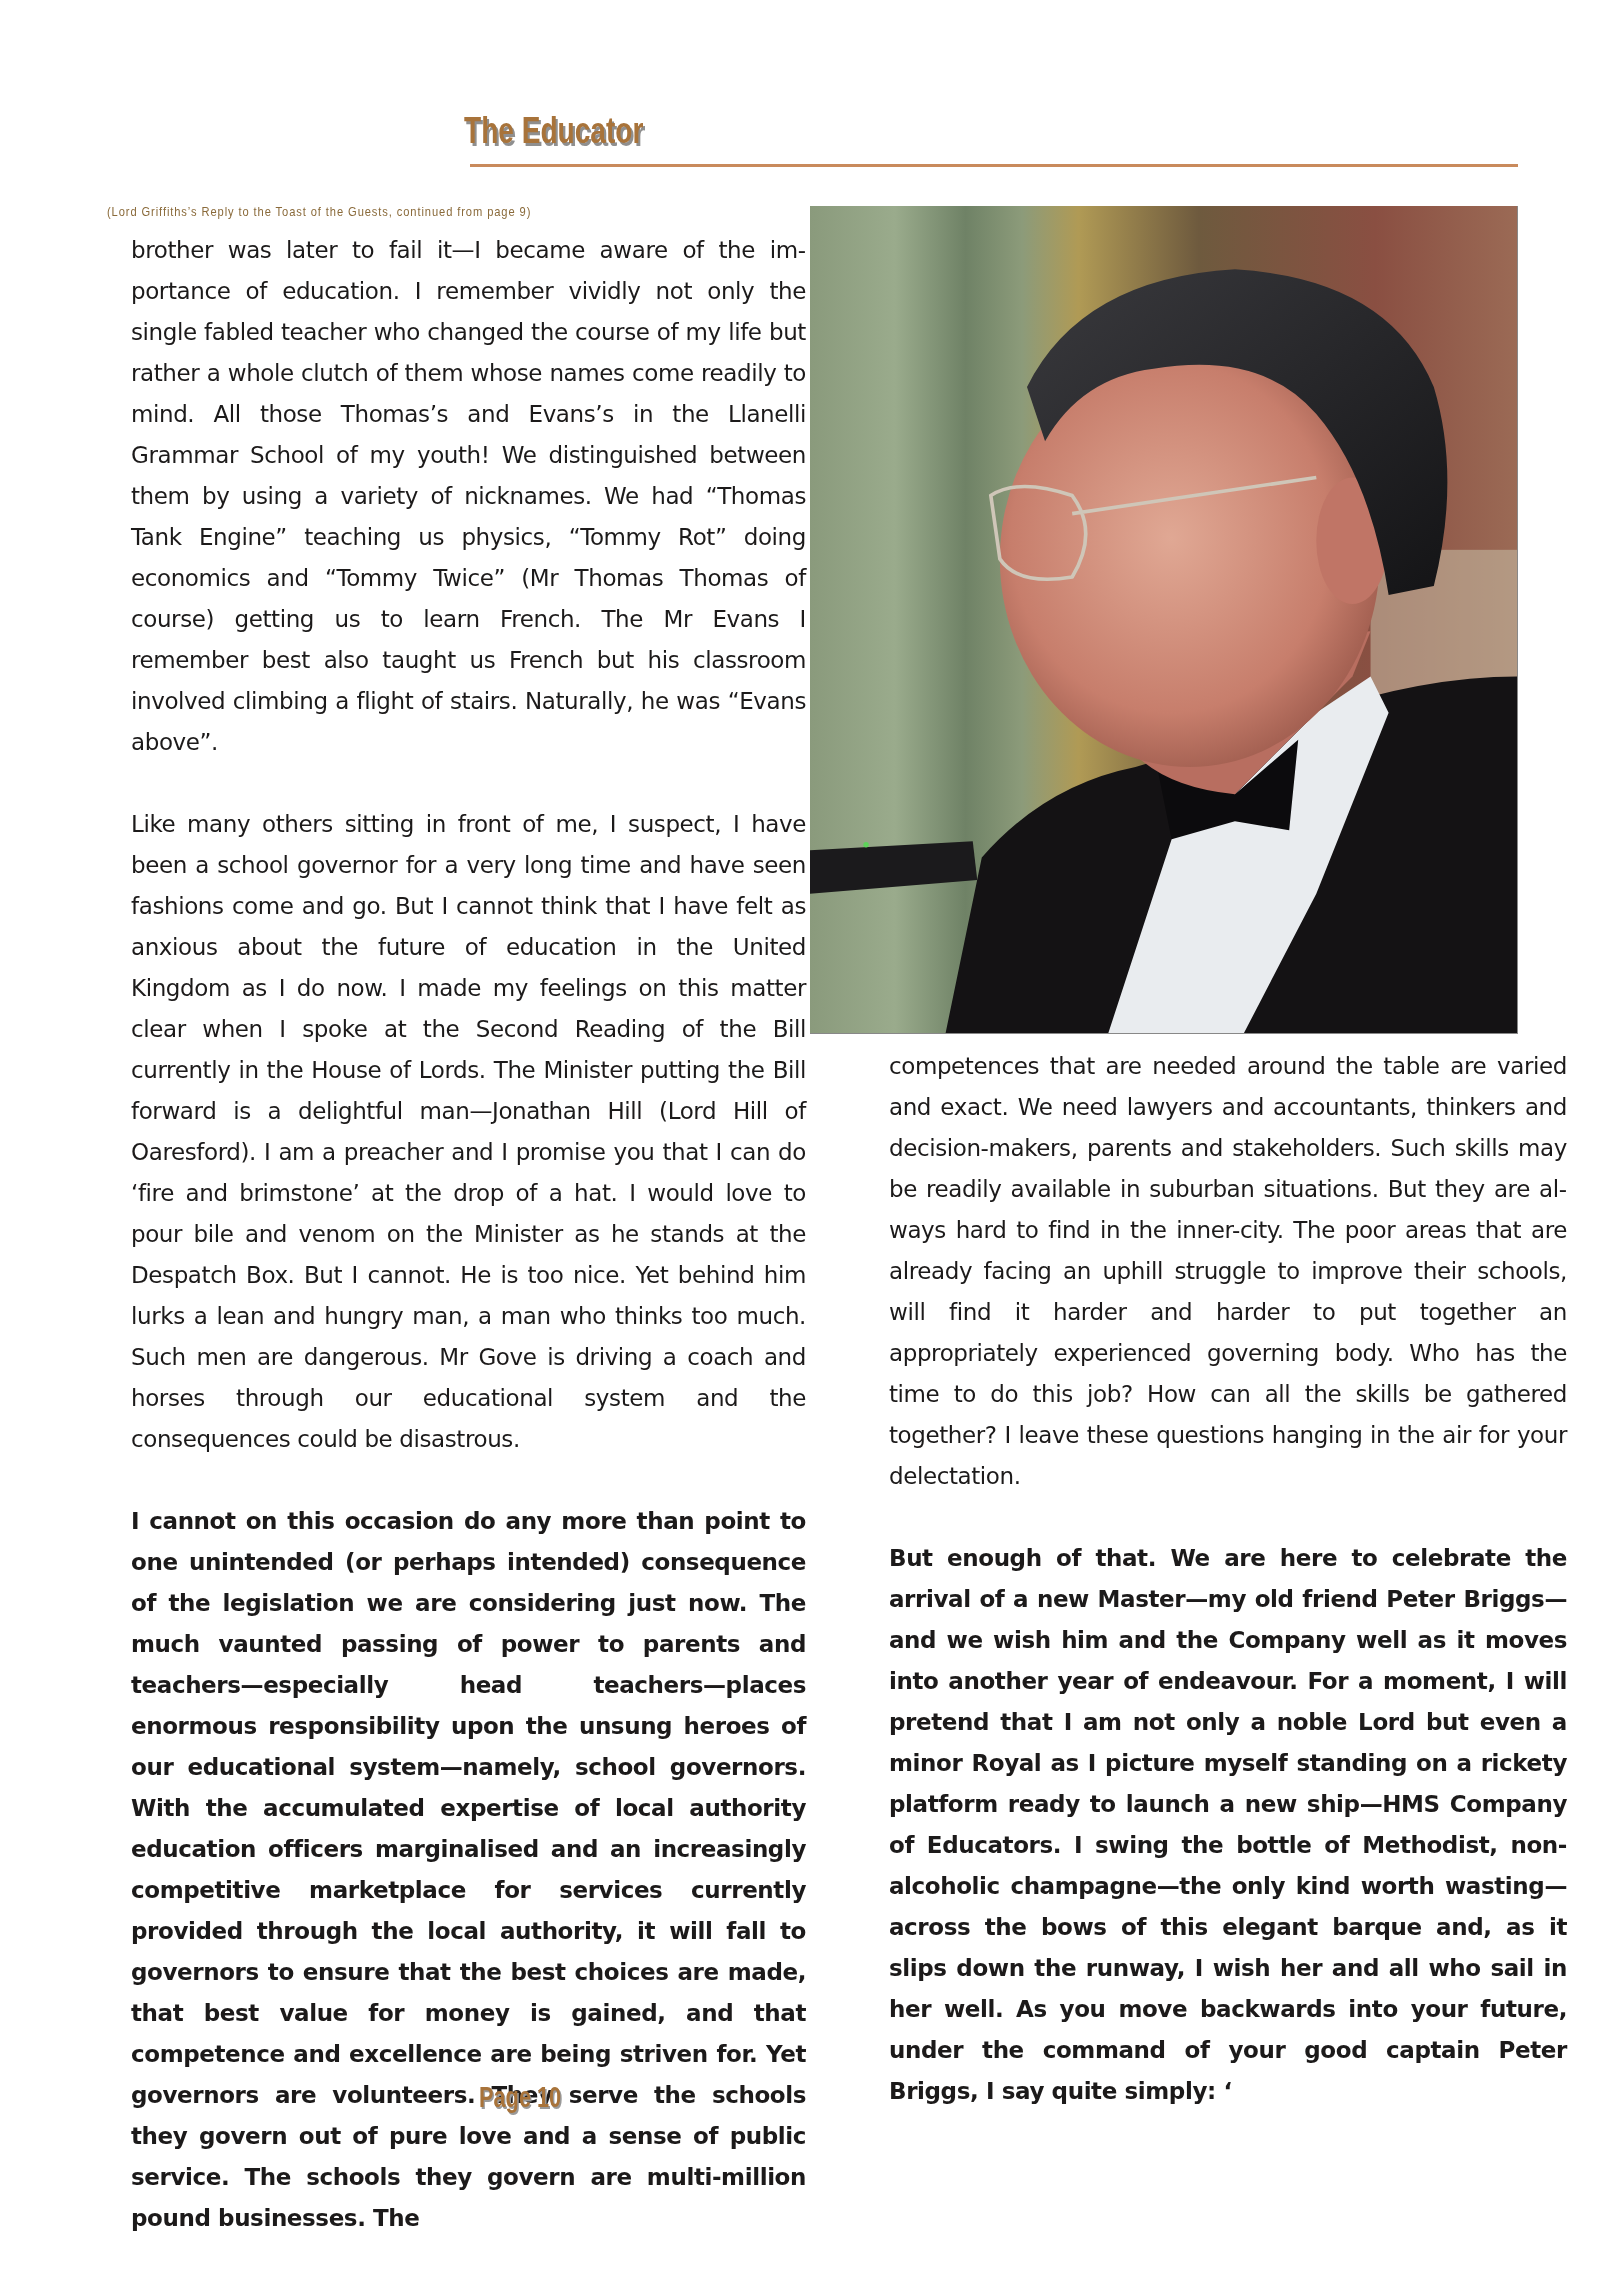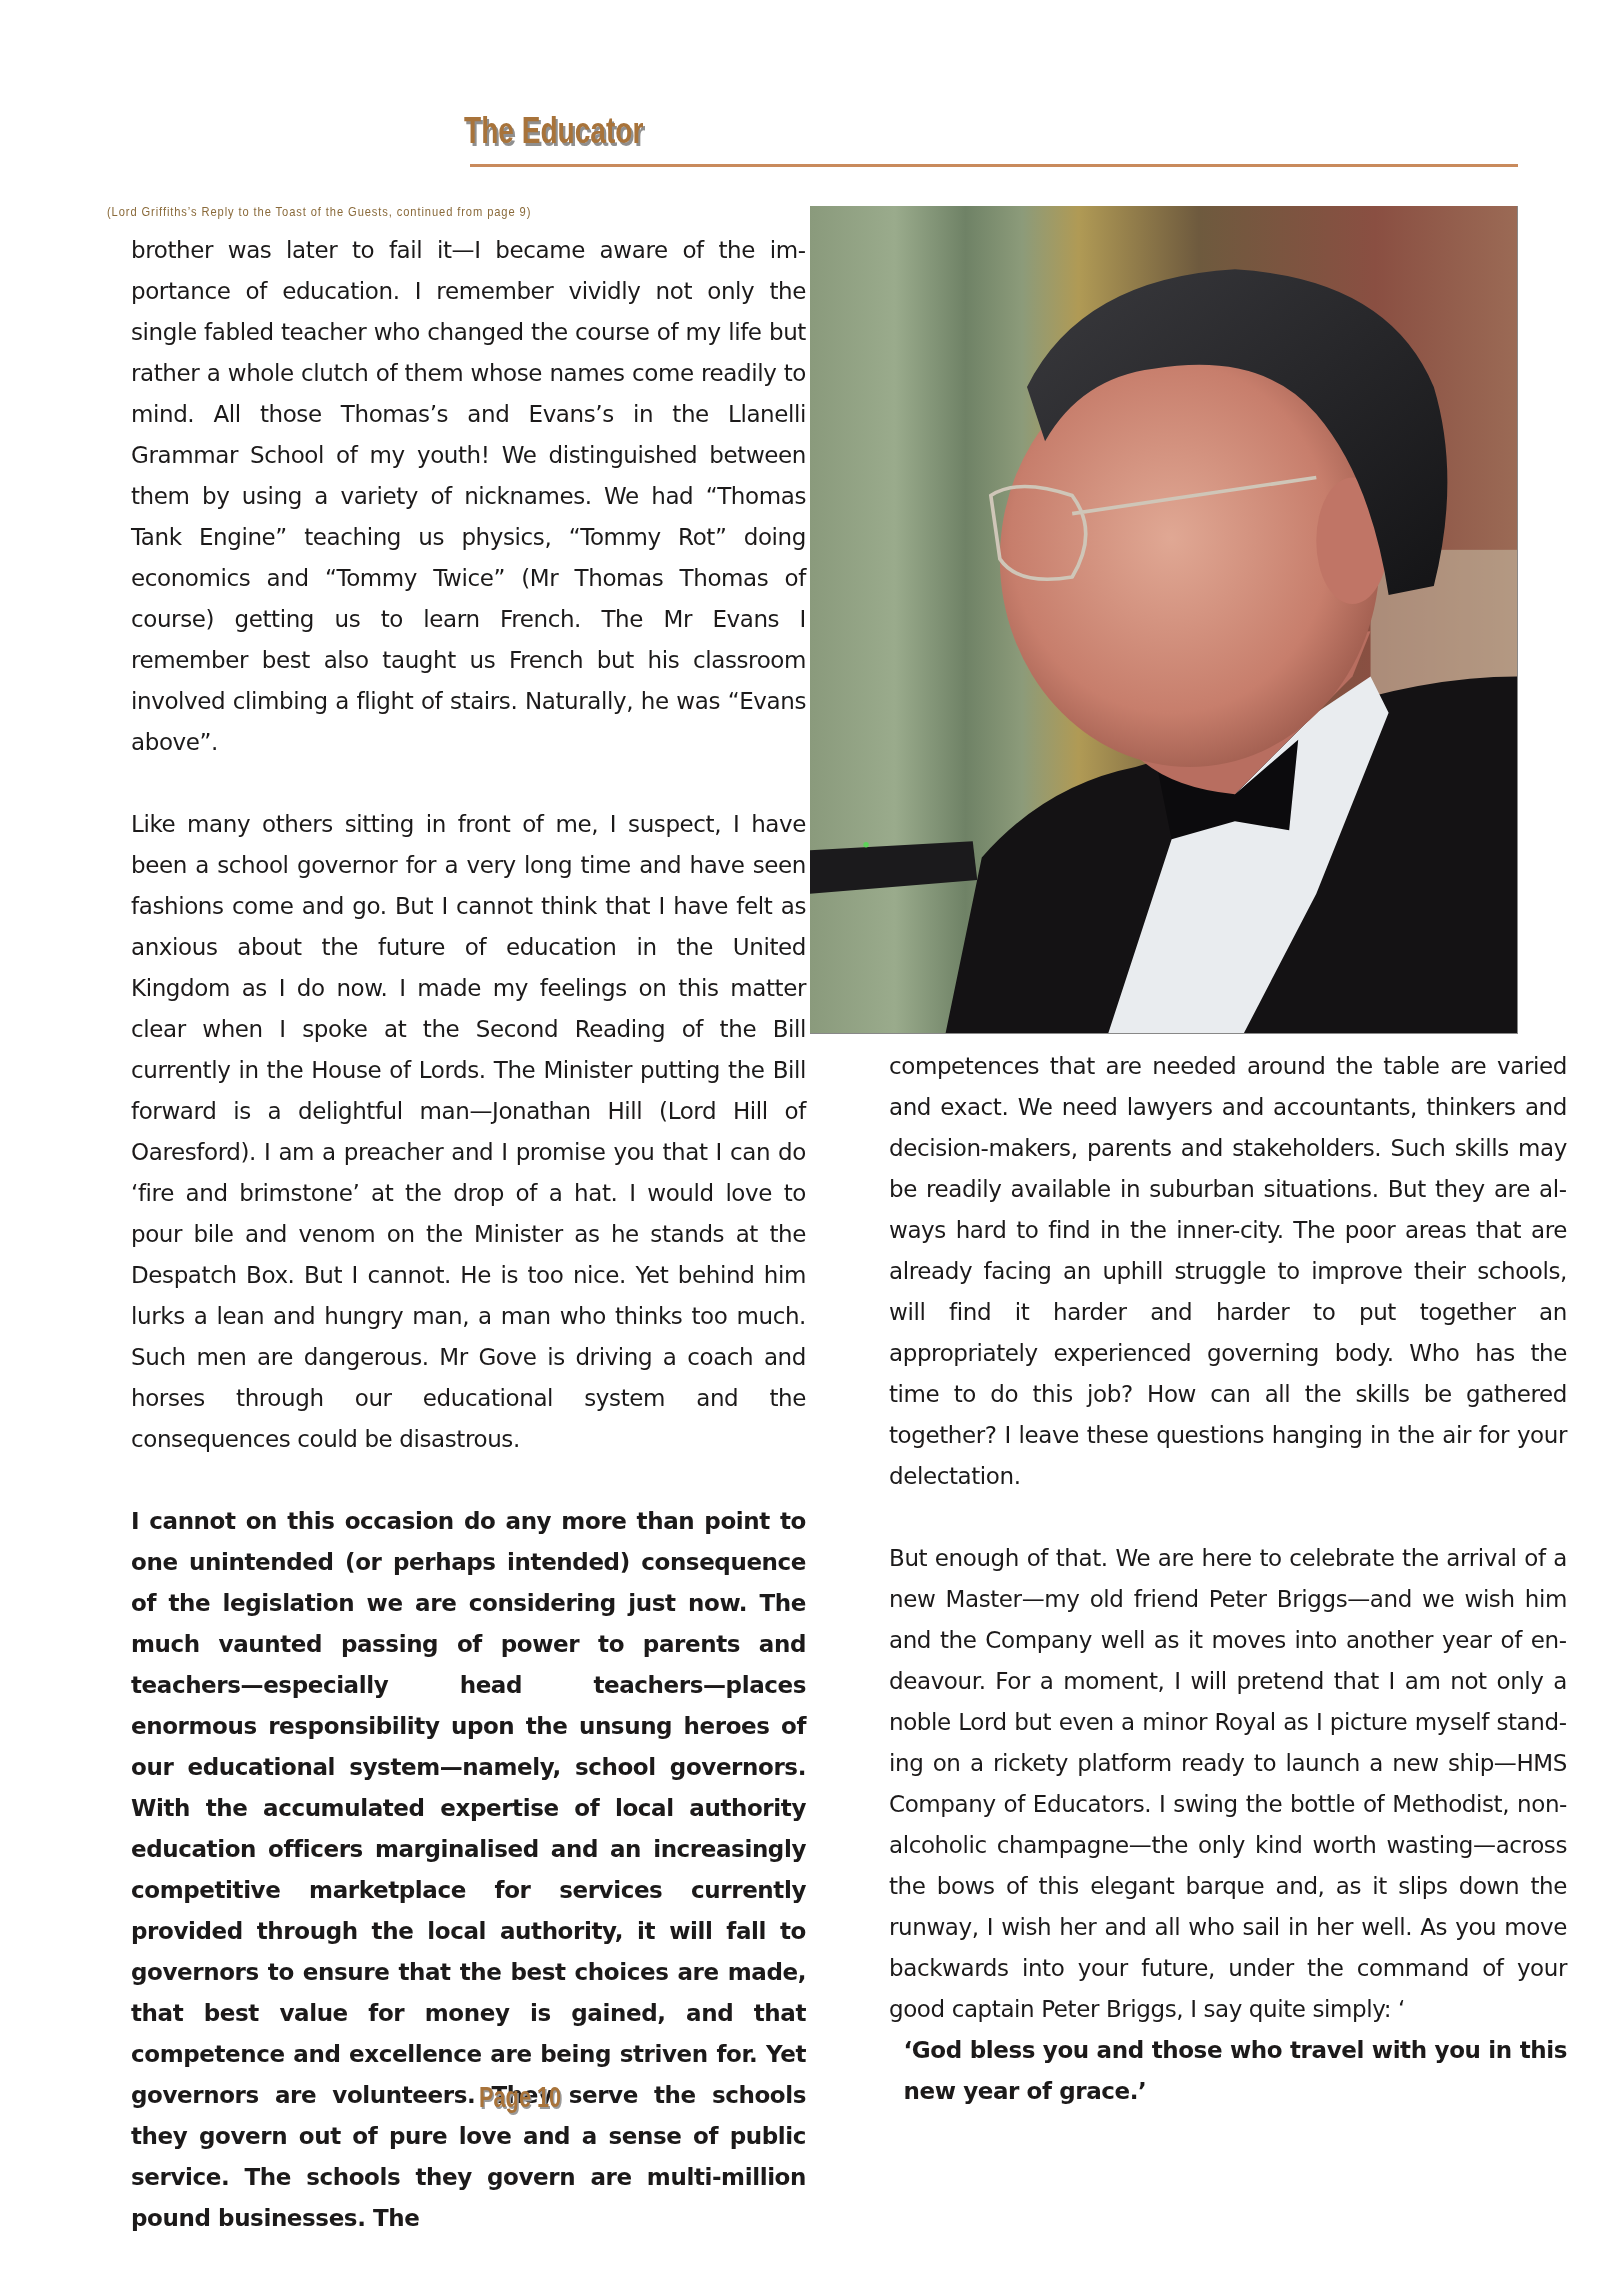--- a/index.html
+++ b/index.html
@@ -157,17 +157,16 @@
     <path d="M240 200 Q300 80 470 70 Q640 80 690 200 Q720 300 690 420 L640 430 Q620 300 560 230 Q500 160 380 180 Q300 190 260 260 Z" fill="url(#hairGrad)"></path>
     <path d="M200 320 Q230 300 290 320 Q320 360 290 410 Q230 420 210 390 Z M290 340 L560 300" fill="none" stroke="#cfc6b8" stroke-width="4"></path>
     <path d="M0 712 L180 702 L185 745 L0 760 Z" fill="#1b1a1c"></path>
     <circle cx="62" cy="706" r="3" fill="#5dd35a"></circle>
   </svg>
 </div>
 
 <div class="column col-right">
   <p>competences that are needed around the table are varied and exact. We need lawyers and accountants, thinkers and decision-makers, parents and stakeholders. Such skills may be readily available in suburban situations. But they are al­ways hard to find in the inner-city. The poor areas that are already facing an uphill struggle to improve their schools, will find it harder and harder to put together an appropriately experienced governing body. Who has the time to do this job? How can all the skills be gathered together? I leave the­se questions hanging in the air for your delectation.</p>
   <p style="margin-bottom:0;">But enough of that. We are here to celebrate the arrival of a new Master—my old friend Peter Briggs—and we wish him and the Company well as it moves into another year of en­deavour. For a moment, I will pretend that I am not only a noble Lord but even a minor Royal as I picture myself stand­ing on a rickety platform ready to launch a new ship—HMS Company of Educators. I swing the bottle of Methodist, non-alcoholic champagne—the only kind worth wasting—across the bows of this elegant barque and, as it slips down the runway, I wish her and all who sail in her well. As you move backwards into your future, under the command of your good captain Peter Briggs, I say quite simply: ‘</p>
-  <p class="blessing">‘God bless you and those who travel with you in this new year of grace.’</p>
 </div>
 
 <div class="page-number">Page 10</div>
 
 
 </body></html>

